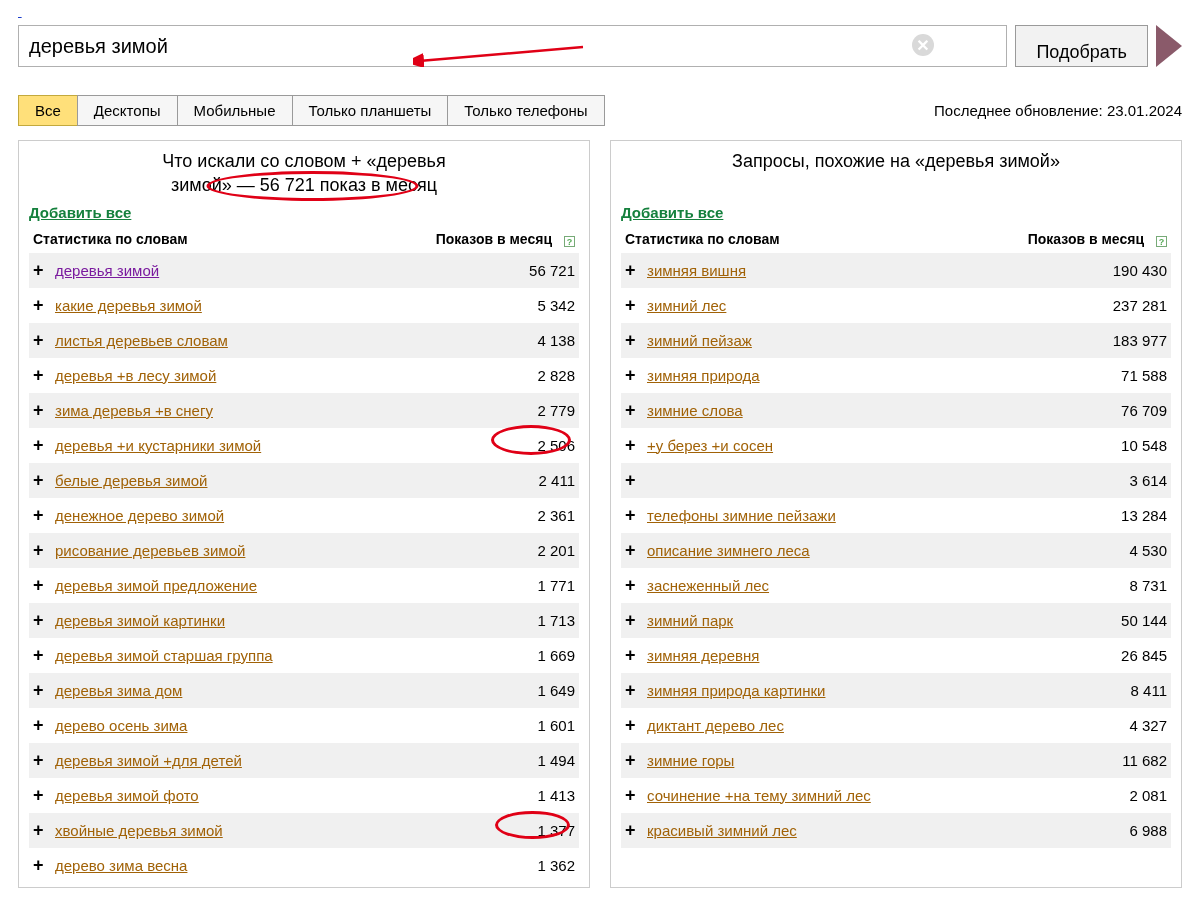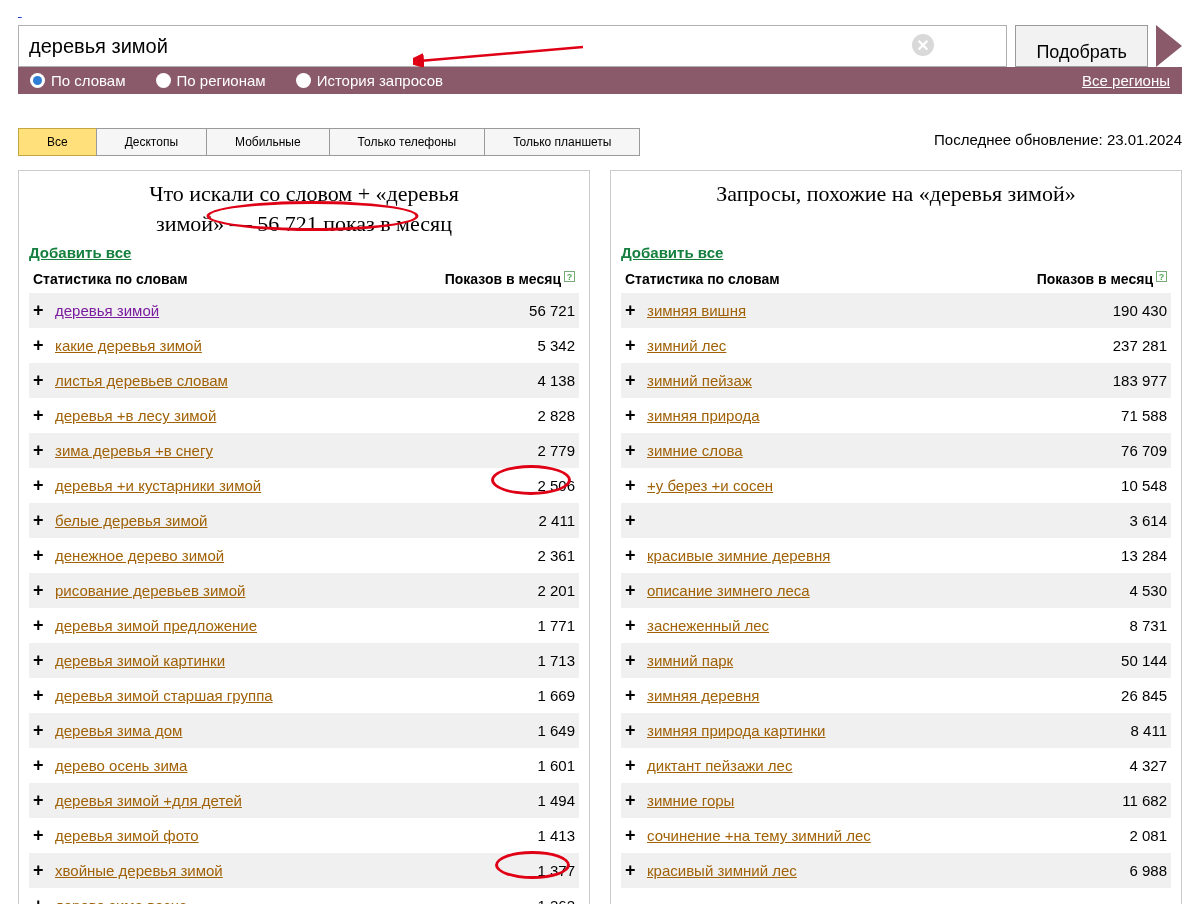--- a/index.html
+++ b/index.html
@@ -76,57 +76,55 @@
     pointer-events:none;
   }
 
   .tabs-row {
     display:flex; align-items:center;
     margin-top: 28px;
   }
   .device-tabs { display:flex; }
   .device-tab {
     border: 1px solid #9a9a9a;
-    padding: 6px 28px;
-    font-size: 12px;
+    padding: 6px 16px;
+    font-size: 15px;
     background: #f6f6f6;
     cursor:pointer;
     margin-right: -1px;
-    margin-top: 6px;
   }
   .device-tab.active {
     background: linear-gradient(#ffe07a, #ffe07a);
     border-color: #c3a93d;
     font-weight: normal;
   }
   .last-update { margin-left:auto; font-size: 15px; }
 
   .panels {
     display:flex; gap: 20px; margin-top: 14px;
   }
   .panel {
     flex:1;
     border: 1px solid #ccc;
     padding: 8px 10px 4px;
   }
   .panel-title {
-    text-align:center; font-size:22px; line-height:1.35;
+    text-align:center; font-size:18px; line-height:1.35;
     padding: 0 20px 6px;
     position: relative;
-    font-family: Liberation Serif, serif;
   }
   .add-all {
     color:#15803d; text-decoration: underline; font-weight:bold;
     font-size:15px; cursor:pointer; display:inline-block;
   }
   .headers {
     display:flex; font-weight:bold; font-size:14px;
     margin-top:10px; padding: 0 4px 6px;
   }
-  .headers .h-right { margin-left:auto; display:flex; align-items:flex-start; gap:3px;}
+  .headers .h-right { margin-left:auto; display:flex; align-items:flex-end; gap:12px;}
   .help-q {
     display:inline-block; width:11px; height:11px;
     border:1px solid #7a7; color:#5a5; font-size:9px;
     text-align:center; line-height:10px; cursor:pointer;
   }
 
   .rows { }
   .row {
     display:flex; align-items:center;
     padding: 7px 4px;
@@ -171,44 +169,29 @@
 
     <svg class="red-arrow" width="180" height="24">
       <defs>
         <marker id="ah" markerWidth="10" markerHeight="10" refX="2" refY="3" orient="auto">
           <path d="M0,0 L0,6 L8,3 z" fill="#e00016"></path>
         </marker>
       </defs>
       <line x1="170" y1="4" x2="6" y2="18" stroke="#e00016" stroke-width="2.5" marker-end="url(#ah)"></line>
     </svg>
 
-    <div class="purple-bar">
-      <div class="radio-opt">
-        <span class="radio-dot selected"></span>
-        <span>По словам</span>
-      </div>
-      <div class="radio-opt">
-        <span class="radio-dot"></span>
-        <span>По регионам</span>
-      </div>
-      <div class="radio-opt">
-        <span class="radio-dot"></span>
-        <span>История запросов</span>
-      </div>
-      <span class="all-regions">Все регионы</span>
-    </div>
   </div>
 
   <div class="tabs-row">
     <div class="device-tabs">
       <div class="device-tab active">Все</div>
       <div class="device-tab">Десктопы</div>
       <div class="device-tab">Мобильные</div>
+      <div class="device-tab">Только планшеты</div>
       <div class="device-tab">Только телефоны</div>
-      <div class="device-tab">Только планшеты</div>
     </div>
     <div class="last-update">
       <span>Последнее обновление:</span>
       <span>23.01.2024</span>
     </div>
   </div>
 
   <div class="panels">
 
     <div class="panel">
@@ -363,21 +346,21 @@
             <span class="plus">+</span>
             <a class="kw">+у берез +и сосен</a>
             <span class="cnt">10 548</span>
           </div>
           <div class="row row-wrap-long">
             <span class="plus">+</span>
             <span class="cnt">3 614</span>
           </div>
           <div class="row">
             <span class="plus">+</span>
-            <a class="kw">красивые зимние деревня</a>
+            <a class="kw">телефоны зимние пейзажи</a>
             <span class="cnt">13 284</span>
           </div>
           <div class="row">
             <span class="plus">+</span>
             <a class="kw">описание зимнего леса</a>
             <span class="cnt">4 530</span>
           </div>
           <div class="row">
             <span class="plus">+</span>
             <a class="kw">заснеженный лес</a>
@@ -393,21 +376,21 @@
             <a class="kw">зимняя деревня</a>
             <span class="cnt">26 845</span>
           </div>
           <div class="row">
             <span class="plus">+</span>
             <a class="kw">зимняя природа картинки</a>
             <span class="cnt">8 411</span>
           </div>
           <div class="row">
             <span class="plus">+</span>
-            <a class="kw">диктант пейзажи лес</a>
+            <a class="kw">диктант дерево лес</a>
             <span class="cnt">4 327</span>
           </div>
           <div class="row">
             <span class="plus">+</span>
             <a class="kw">зимние горы</a>
             <span class="cnt">11 682</span>
           </div>
           <div class="row">
             <span class="plus">+</span>
             <a class="kw">сочинение +на тему зимний лес</a>

